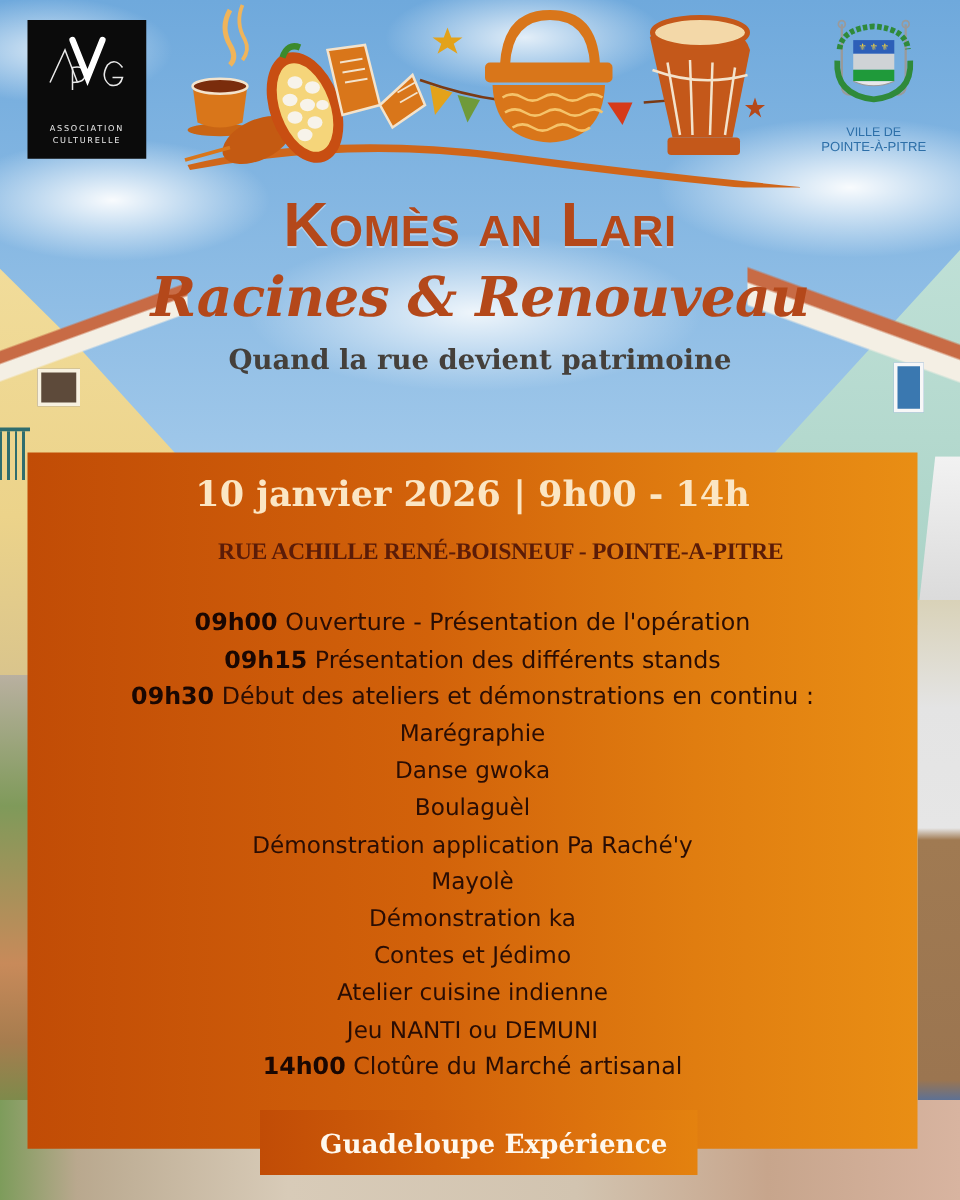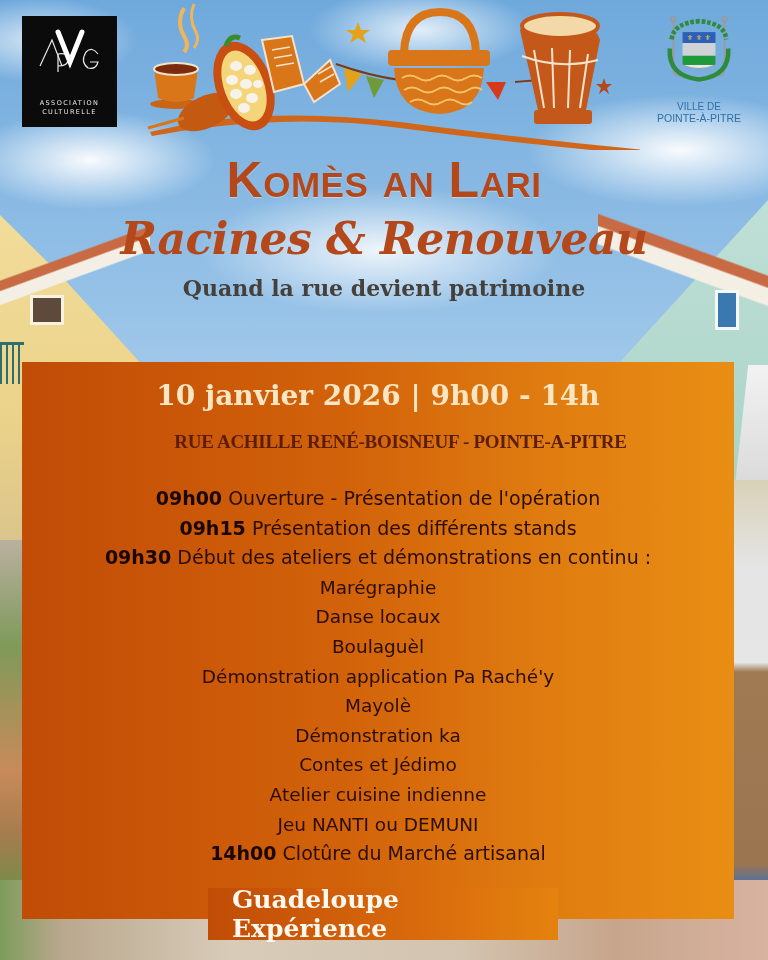--- a/index.html
+++ b/index.html
@@ -142,21 +142,21 @@
   .schedule .time { font-weight: bold; color: #1a0702; }
   .schedule .sub { font-size: 18.5px; }
 
   
   .footer-banner {
     position: absolute; left: 208px; top: 888px; width: 350px; height: 52px;
     background: linear-gradient(90deg, #c14c06 0%, #d96a0c 60%, #e4820f 100%);
     display: flex; align-items: center; justify-content: center;
   }
   .footer-banner span {
-    font-family: "DejaVu Serif", serif; font-weight: bold; color: #fff8ee; font-size: 25px; margin-left: 24px;
+    font-family: "DejaVu Serif", serif; font-weight: bold; color: #fff8ee; font-size: 21px; margin-left: 24px;
   }
 </style>
 </head>
 <body>
 
 <div class="scene">
   <div class="sky"></div>
   <div class="bldg-left"></div>
   <div class="roof-left"></div>
   <div class="window-left"></div>
@@ -283,21 +283,21 @@
 <div class="subtitle">Quand la rue devient patrimoine</div>
 
 <div class="panel">
   <div class="panel-date">10 janvier 2026 | 9h00 - 14h</div>
   <div class="panel-address">RUE ACHILLE RENÉ-BOISNEUF - POINTE-A-PITRE</div>
   <div class="schedule">
     <div class="row"><span class="time">09h00</span><span> Ouverture - Présentation de l'opération</span></div>
     <div class="row"><span class="time">09h15</span><span> Présentation des différents stands</span></div>
     <div class="row"><span class="time">09h30</span><span> Début des ateliers et démonstrations en continu :</span></div>
     <div class="row sub"><span>Marégraphie</span></div>
-    <div class="row sub"><span>Danse locaux</span></div>
+    <div class="row sub"><span>Danse gwoka</span></div>
     <div class="row sub"><span>Boulaguèl</span></div>
     <div class="row sub"><span>Démonstration application Pa Raché'y</span></div>
     <div class="row sub"><span>Mayolè</span></div>
     <div class="row sub"><span>Démonstration ka</span></div>
     <div class="row sub"><span>Contes et Jédimo</span></div>
     <div class="row sub"><span>Atelier cuisine indienne</span></div>
     <div class="row sub"><span>Jeu NANTI ou DEMUNI</span></div>
     <div class="row"><span class="time">14h00</span><span> Clotûre du Marché artisanal</span></div>
   </div>
 </div>

